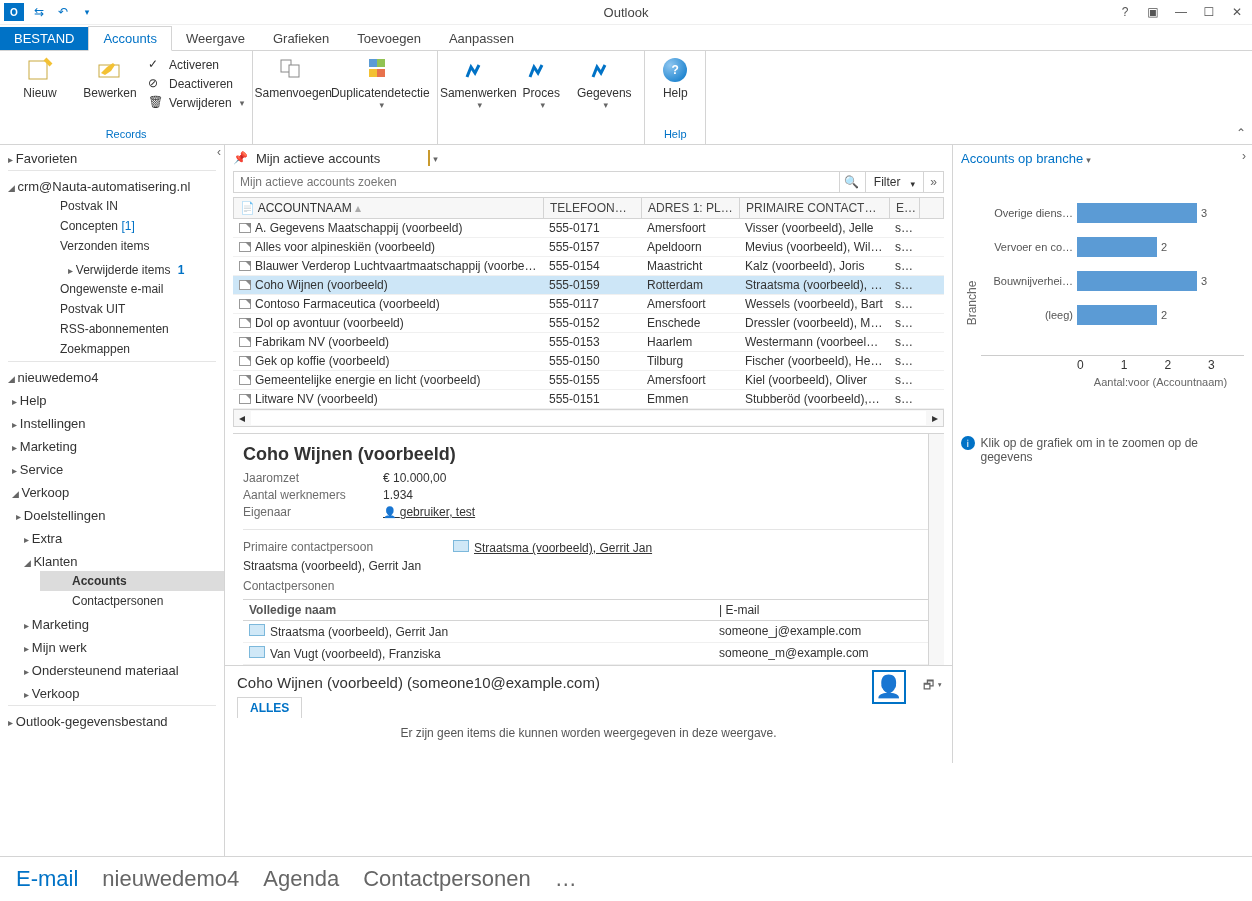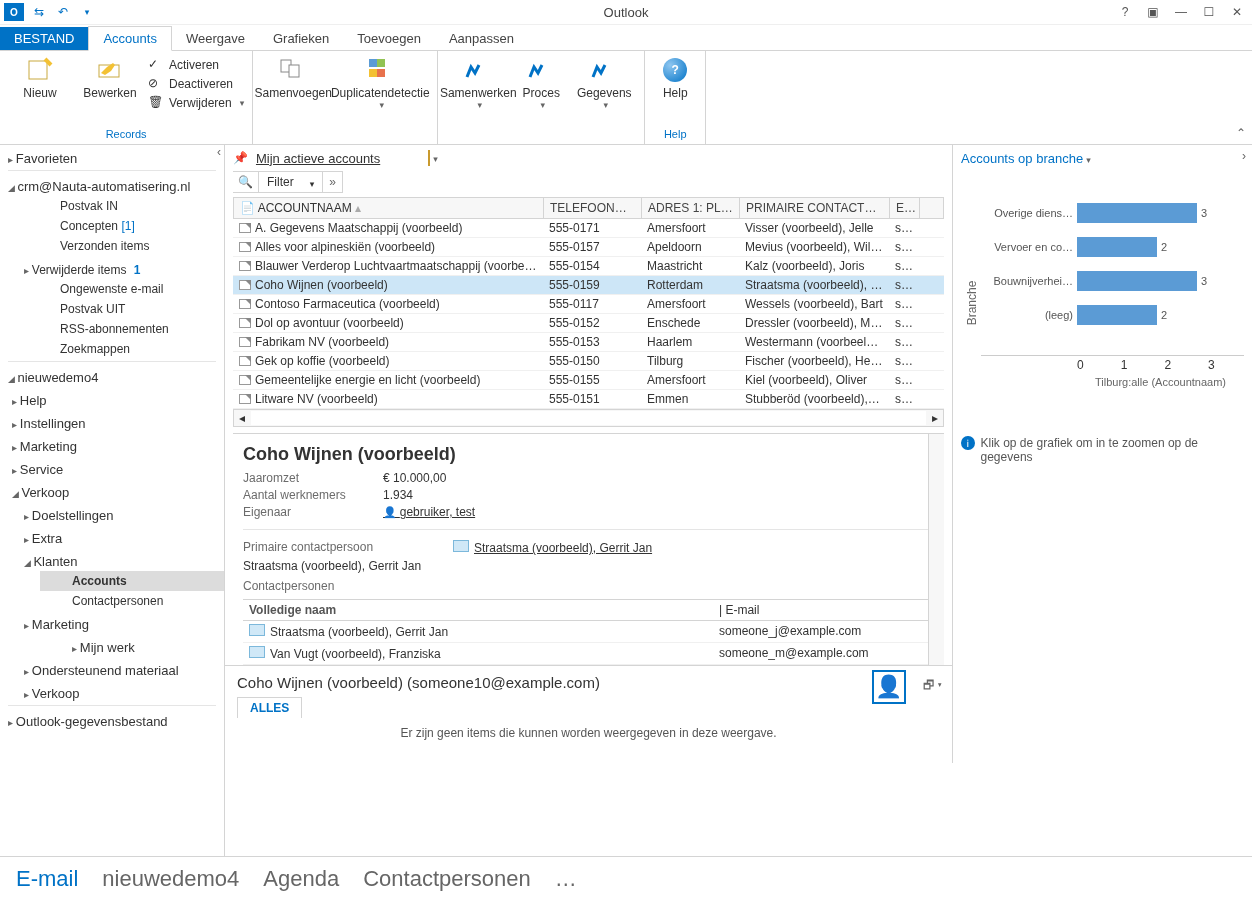--- a/index.html
+++ b/index.html
@@ -49,26 +49,26 @@
 .nav .sec.open::before{content:"◢ ";font-size:9px;}
 .nav .item{padding:3px 8px 3px 20px;cursor:pointer;font-size:12px;margin-left:40px;}
 .nav .item.sel{background:#dcdcdc;font-weight:600;}
 .nav .sub{padding-left:32px;}
 .nav .blue{color:var(--blue);}
 .nav hr{border:none;border-top:1px solid #e5e5e5;margin:2px 8px;}
 
 .main{flex:1;display:flex;flex-direction:column;overflow:hidden;}
 .viewhdr{height:26px;display:flex;align-items:center;padding:4px 8px;gap:8px;}
 .viewhdr .pin{color:#666;}
-.viewhdr .title{font-size:13px;text-decoration:underline;}
+.viewhdr .title{font-size:13px;}
 .viewhdr .flag{width:28px;height:16px;background:linear-gradient(180deg,#ffd966 50%,#f3b23f 50%);border:1px solid #c99a2e;}
 .searchbar{display:flex;margin:0 8px 4px;}
 .searchbar input{flex:1;border:1px solid var(--border);padding:3px 6px;font-size:12px;}
 .searchbar .sicon{border:1px solid var(--border);border-left:none;width:26px;display:flex;align-items:center;justify-content:center;color:#666;cursor:pointer;}
-.searchbar .filter{border:1px solid var(--border);border-left:none;padding:3px 8px;display:flex;align-items:flex-end;cursor:pointer;gap:16px;}
+.searchbar .filter{border:1px solid var(--border);border-left:none;padding:3px 8px;display:flex;align-items:flex-end;cursor:pointer;gap:10px;}
 .searchbar .expand{border:1px solid var(--border);border-left:none;width:20px;display:flex;align-items:center;justify-content:center;color:#666;}
 
 .tbl{margin:0 8px;}
 .thead{display:flex;border:1px solid var(--border);background:#f7f7f7;}
 .thead>div{padding:3px 6px;border-right:1px solid var(--border);font-size:12px;color:#444;overflow:hidden;white-space:nowrap;text-overflow:ellipsis;cursor:pointer;}
 .tbody .row{display:flex;border-bottom:1px solid #f0f0f0;cursor:pointer;}
 .tbody .row.sel{background:var(--sel);}
 .tbody .row>div{padding:2px 6px;overflow:hidden;white-space:nowrap;text-overflow:ellipsis;font-size:12px;}
 .c1{width:310px;}
 .c2{width:98px;}
@@ -265,54 +265,55 @@
 <div class="workspace">
 
   <div class="nav">
     <span class="collapsebtn">‹</span>
     <div class="sec">Favorieten</div>
     <hr>
     <div class="sec open">crm@Nauta-automatisering.nl</div>
     <div class="item">Postvak IN</div>
     <div class="item"><span>Concepten</span> <span class="blue">[1]</span></div>
     <div class="item">Verzonden items</div>
-    <div class="sec" style="padding-left:24px;"><span>Verwijderde items</span>&nbsp;&nbsp;<span class="blue" style="font-weight:bold;">1</span></div>
+    <div class="sec" style="padding-left:24px;margin-left:44px;"><span>Verwijderde items</span>&nbsp;&nbsp;<span class="blue" style="font-weight:bold;">1</span></div>
     <div class="item">Ongewenste e-mail</div>
     <div class="item">Postvak UIT</div>
     <div class="item">RSS-abonnementen</div>
     <div class="item">Zoekmappen</div>
     <hr>
     <div class="sec open">nieuwedemo4</div>
     <div class="sec" style="padding-left:12px;">Help</div>
     <div class="sec" style="padding-left:12px;">Instellingen</div>
     <div class="sec" style="padding-left:12px;">Marketing</div>
     <div class="sec" style="padding-left:12px;">Service</div>
     <div class="sec open" style="padding-left:12px;">Verkoop</div>
-    <div class="sec" style="padding-left:24px;">Doelstellingen</div>
+    <div class="sec" style="padding-left:16px;">Doelstellingen</div>
     <div class="sec" style="padding-left:24px;">Extra</div>
     <div class="sec open" style="padding-left:24px;">Klanten</div>
     <div class="item sub sel">Accounts</div>
     <div class="item sub">Contactpersonen</div>
     <div class="sec" style="padding-left:24px;">Marketing</div>
-    <div class="sec" style="padding-left:24px;margin-left:48px;">Mijn werk</div>
+    <div class="sec" style="padding-left:24px;">Mijn werk</div>
     <div class="sec" style="padding-left:24px;">Ondersteunend materiaal</div>
     <div class="sec" style="padding-left:24px;">Verkoop</div>
     <hr>
     <div class="sec">Outlook-gegevensbestand</div>
   </div>
 
   <div class="main">
     <div style="display:flex;">
       <div style="flex:1;">
         <div class="viewhdr">
           <span class="pin">📌</span>
           <span class="title">Mijn actieve accounts</span>
           <span style="margin-left:40px;"><span class="flag"></span><span class="caret"></span></span>
         </div>
         <div class="searchbar">
+          <input placeholder="Mijn actieve accounts zoeken" style="">
           <div class="sicon">🔍</div>
           <div class="filter">
               <span>Filter</span>
               <span style="font-size:9px;">▾</span>
             </div>
           <div class="expand">»</div>
         </div>
         <div class="tbl">
           <div class="thead">
             <div class="c1">📄 <span>ACCOUNTNAAM</span> <span style="color:#aaa;">▴</span></div>
@@ -473,21 +474,21 @@
                 <div class="bar" style="width:80px"></div>
                 <div class="val">2</div>
               </div>
             </div>
           <div class="xaxis" id="xaxis">
               <span>0</span>
               <span>1</span>
               <span>2</span>
               <span>3</span>
             </div>
-          <div class="xlbl">Tilburg:alle (Accountnaam)</div>
+          <div class="xlbl">Aantal:voor (Accountnaam)</div>
         </div>
         <div class="hint">Klik op de grafiek om in te zoomen op de gegevens</div>
       </div>
     </div>
   </div>
 </div>
 
 <div class="footer">
   <span class="sel">E-mail</span>
   <span>nieuwedemo4</span>

